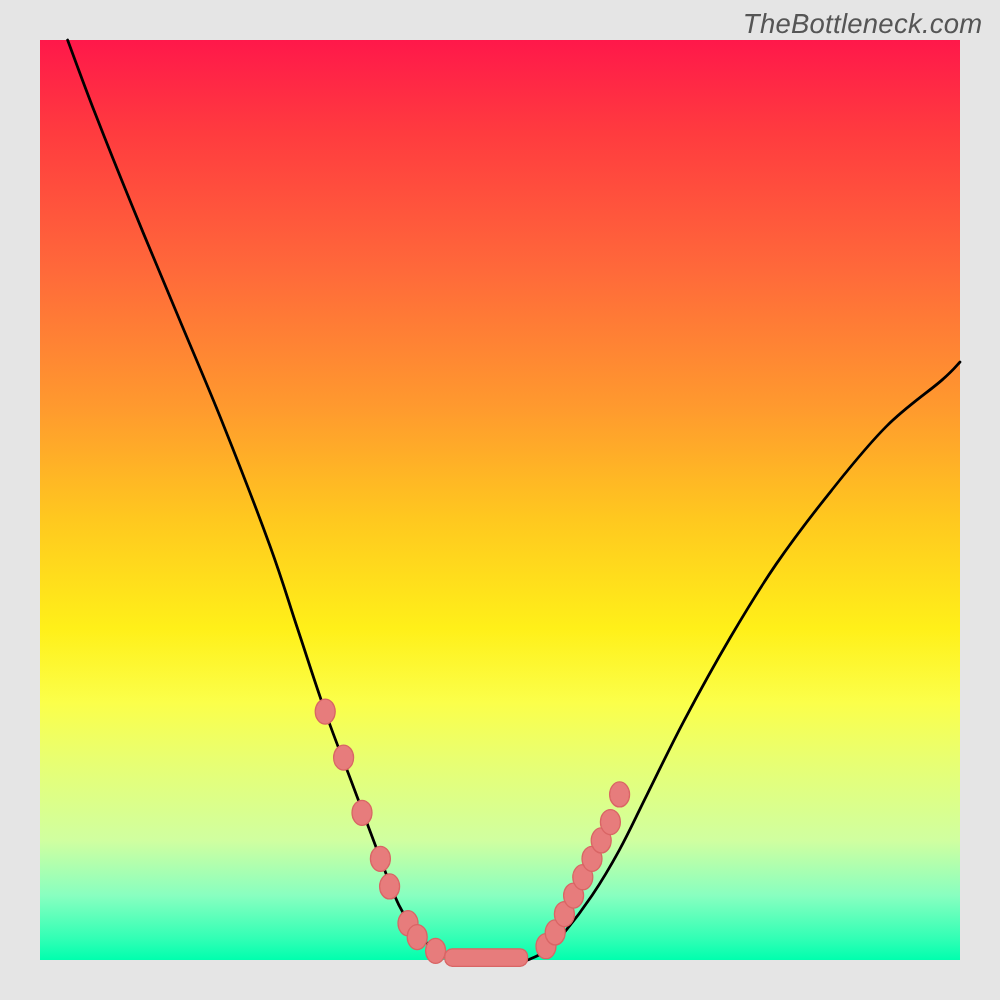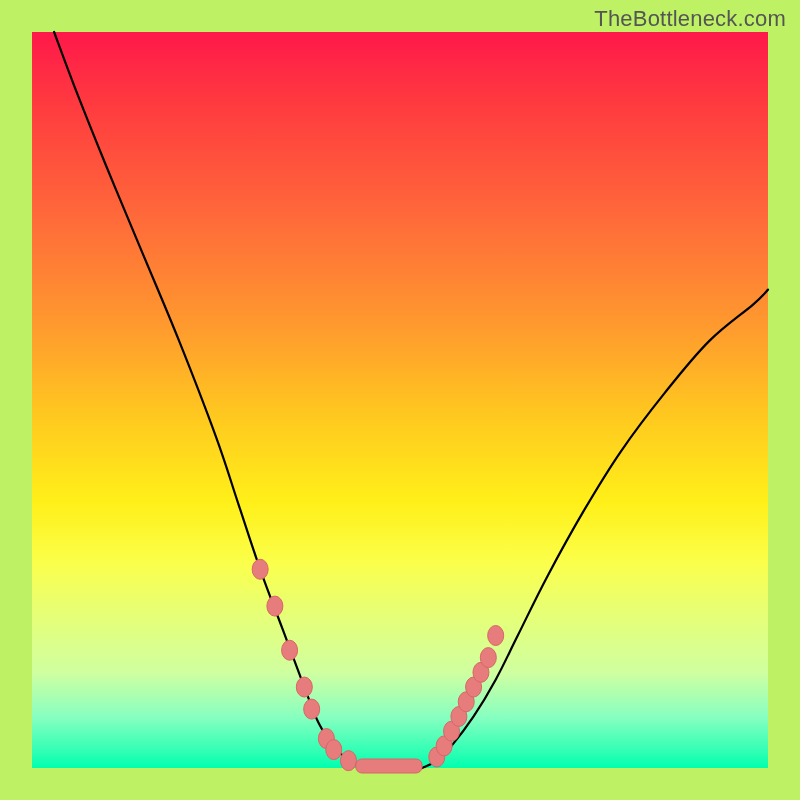--- a/index.html
+++ b/index.html
@@ -1,21 +1,22 @@
 <!DOCTYPE html>
 <html><head>
 <meta charset="utf-8">
 <style>
   * { margin: 0; padding: 0; box-sizing: border-box; }
   html, body { width: 800px; height: 800px; overflow: hidden; background: #000; }
   .outer {
     width: 800px;
     height: 800px;
-    background: #bef264;
+    background: #e5e5e5;
     position: relative;
+    font-style: italic;
   }
   .watermark {
     position: absolute;
     top: 6px;
     right: 14px;
     font-family: Arial, Helvetica, sans-serif;
     font-size: 22px;
     font-weight: 500;
     color: #555;
     letter-spacing: 0.2px;

